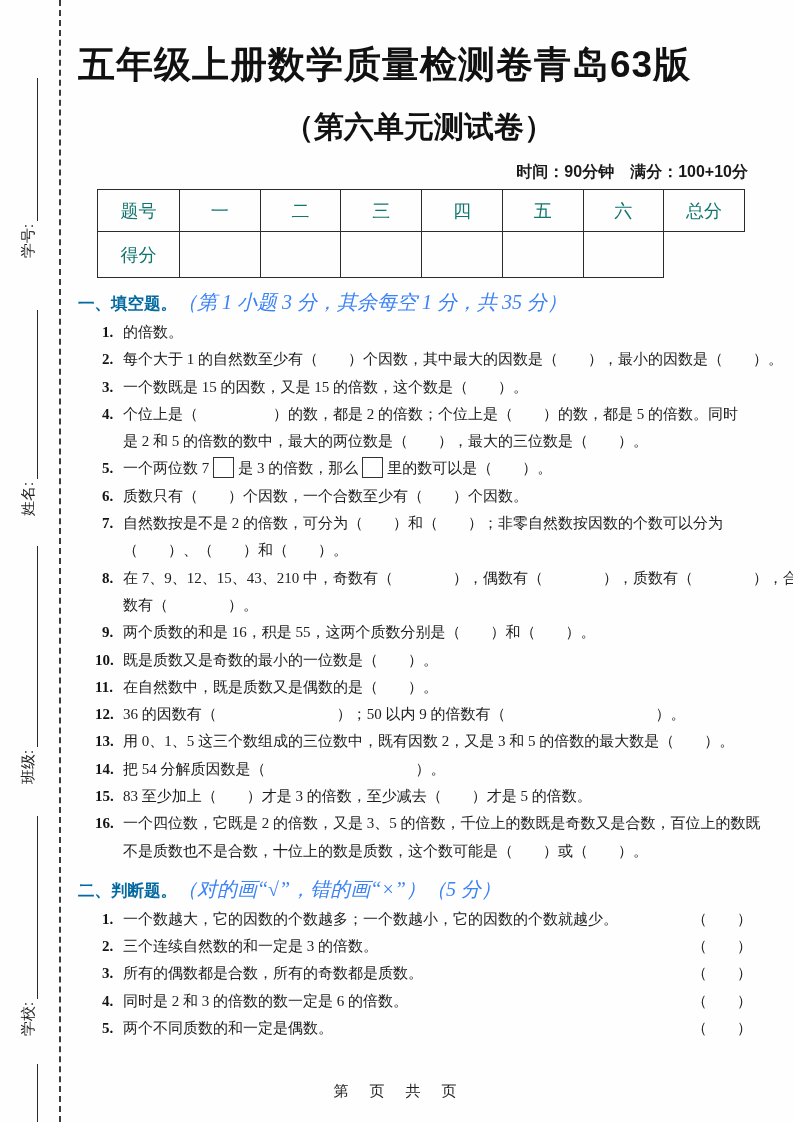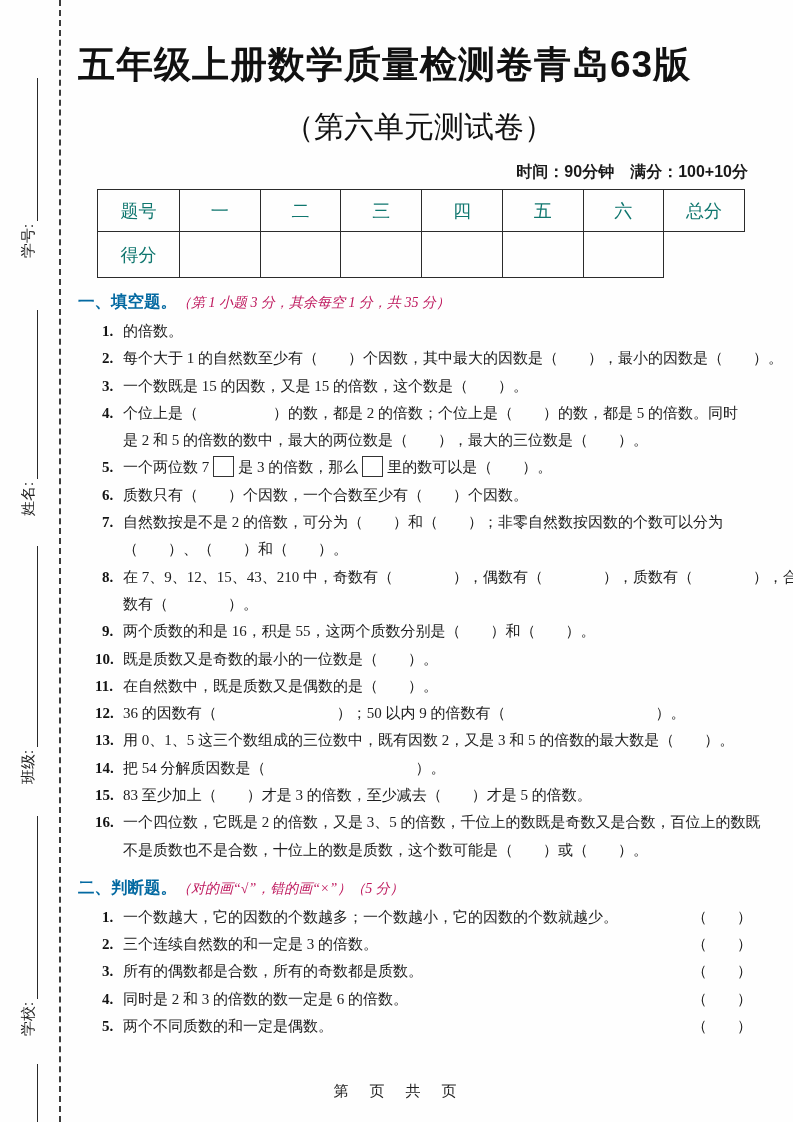--- a/index.html
+++ b/index.html
@@ -63,21 +63,21 @@
     font-weight: bold;
     font-size: 37px;
     letter-spacing: 1px;
     color: #111;
     white-space: nowrap;
   }
   .subtitle {
     margin-top: 17px;
     text-align: center;
     font-family: "Liberation Sans", "DejaVu Sans", sans-serif;
-    font-weight: normal;
+    font-weight: bold;
     font-size: 30px;
     color: #111;
     white-space: nowrap;
   }
   .meta {
     margin-top: 14px;
     padding-right: 12px;
     text-align: right;
     font-family: "Liberation Sans", "DejaVu Sans", sans-serif;
     font-weight: 600;
@@ -101,21 +101,21 @@
   table.score tr.srow td { height: 46px; }
   table.score td.c0 { width: 82px; }
 
   .sec-head {
     margin-top: 11px;
     font-size: 16.5px;
     line-height: 26px;
     white-space: nowrap;
   }
   .sec-title { font-weight: bold; color: #0369a1; }
-  .sec-hint { font-style: italic; font-size: 14px; color: #be185d; }
+  .sec-hint { font-style: italic; font-size: 20px; color: #3b82f6; }
 
   .qwrap { margin-top: 2px; }
   .q {
     position: relative;
     padding-left: 45px;
     line-height: 27.3px;
     font-size: 15px;
     color: #202020;
   }
   .qnum {

